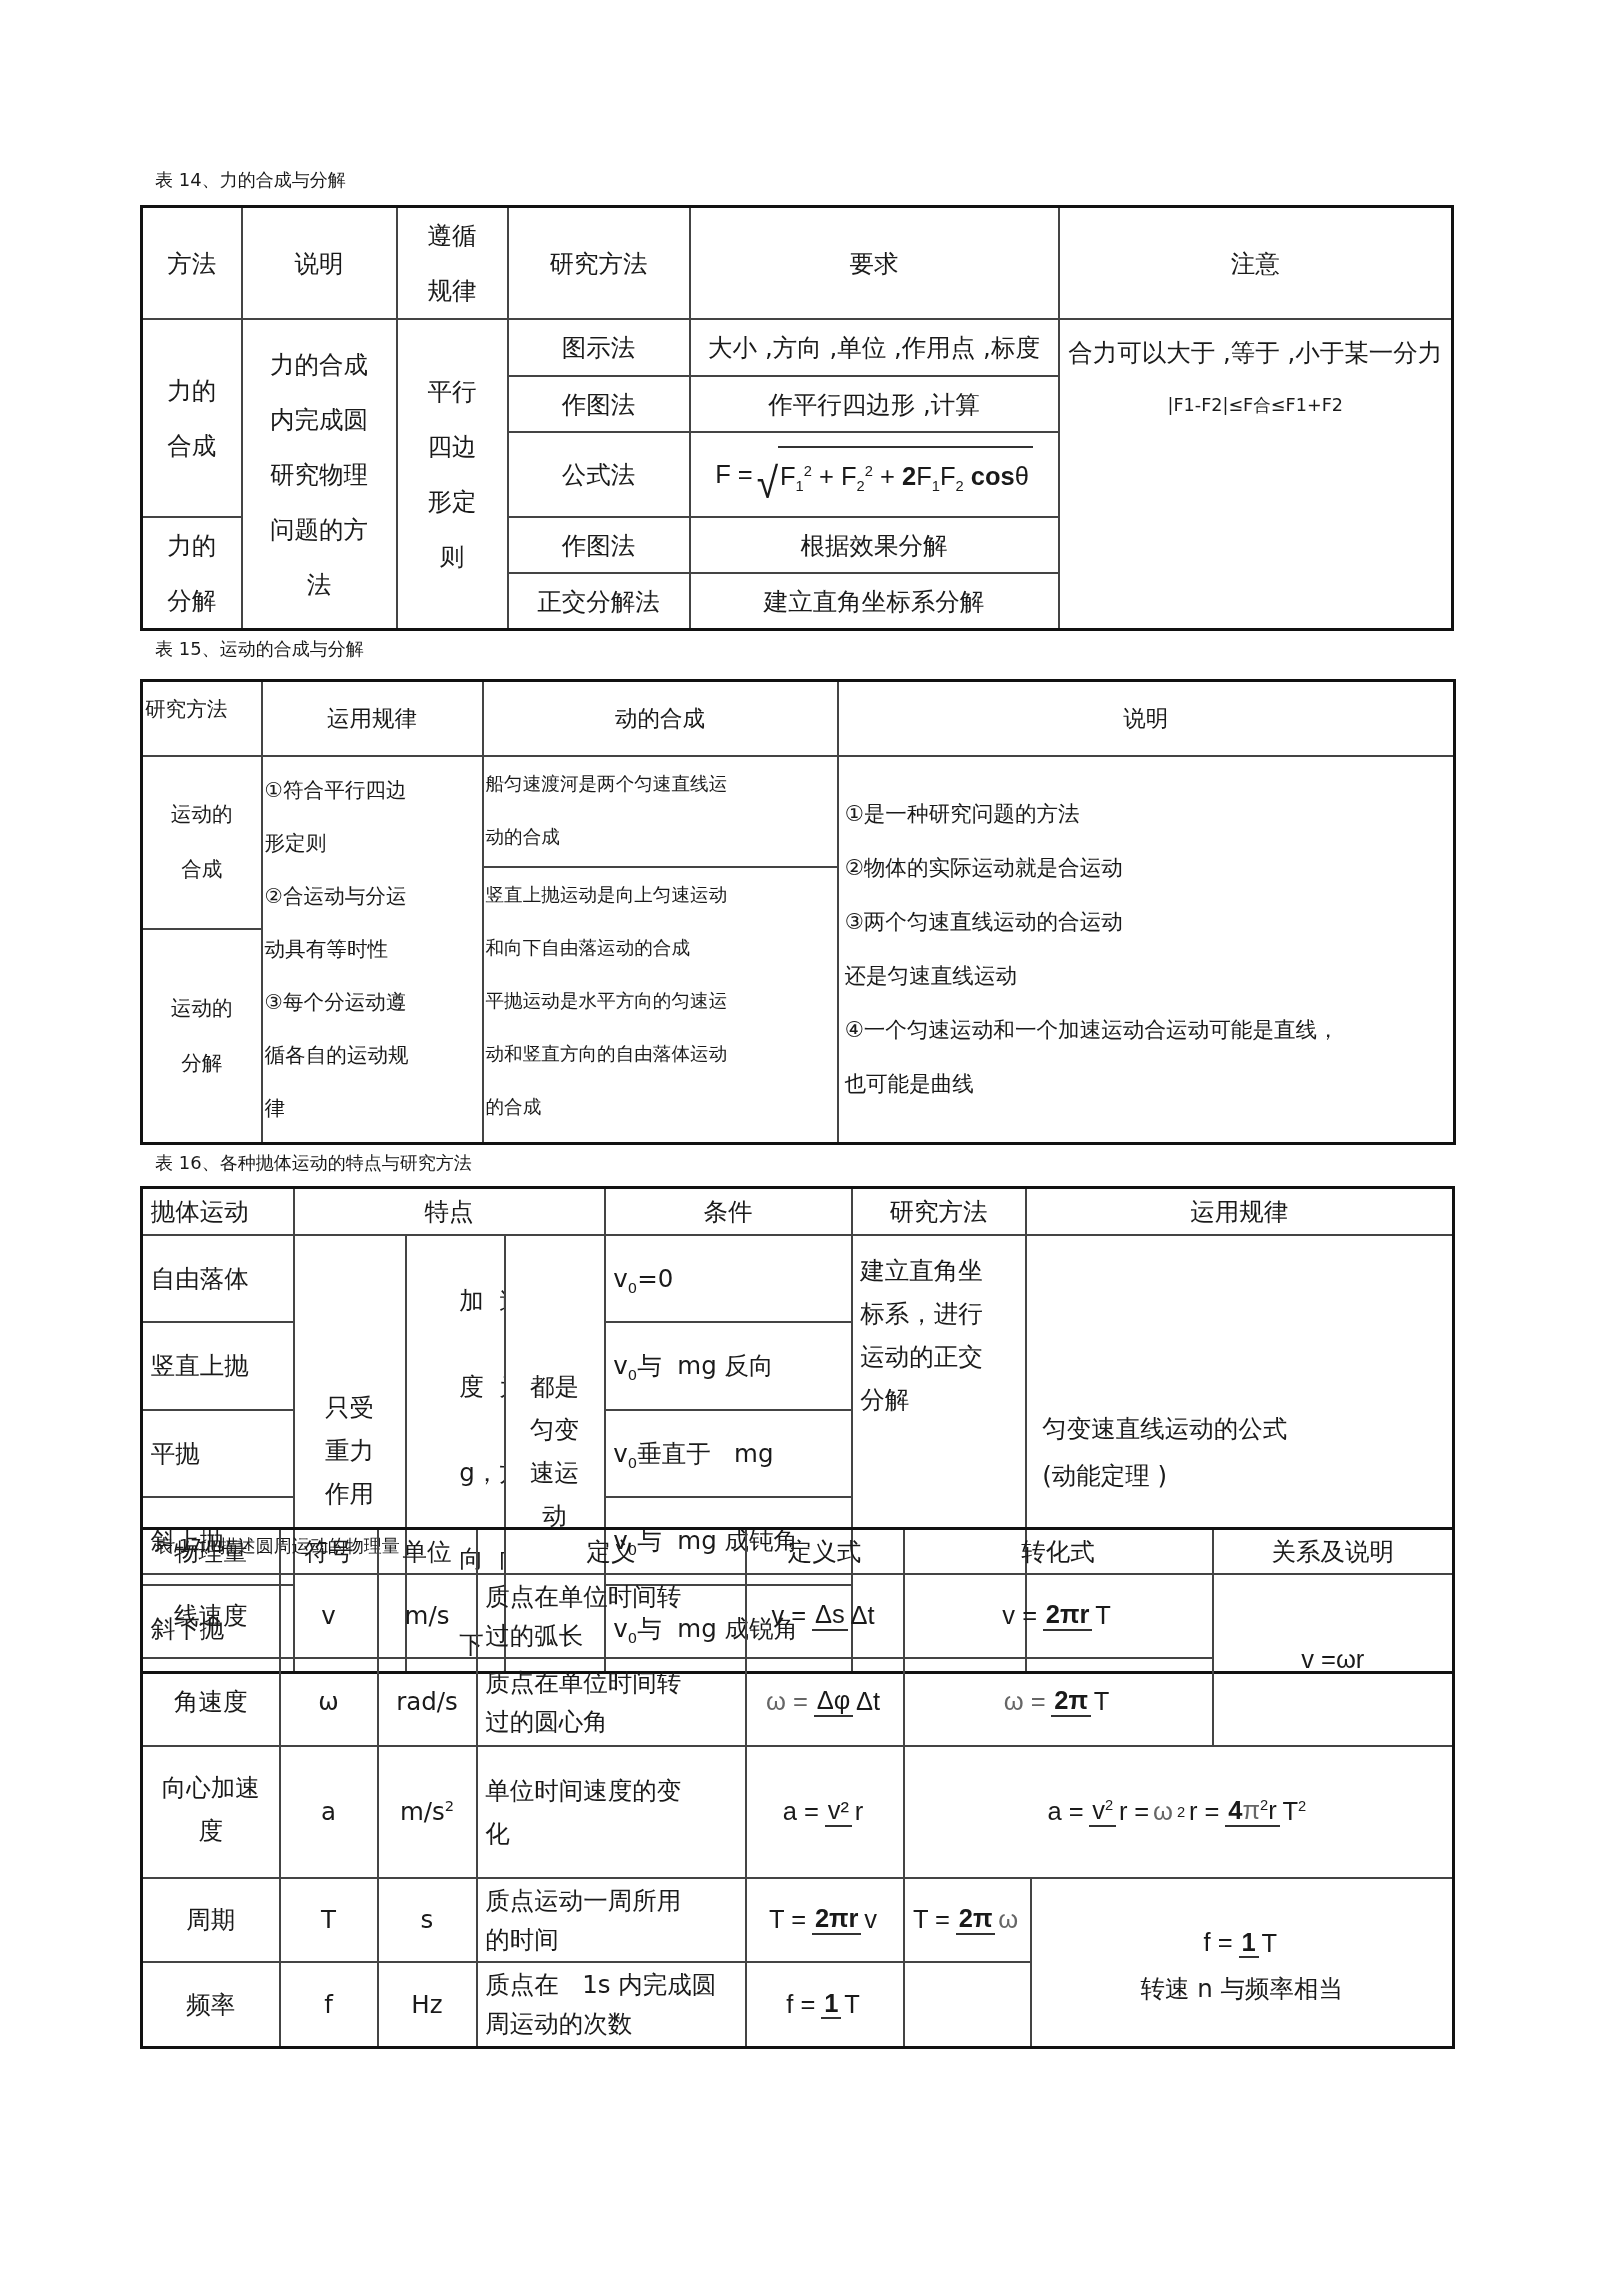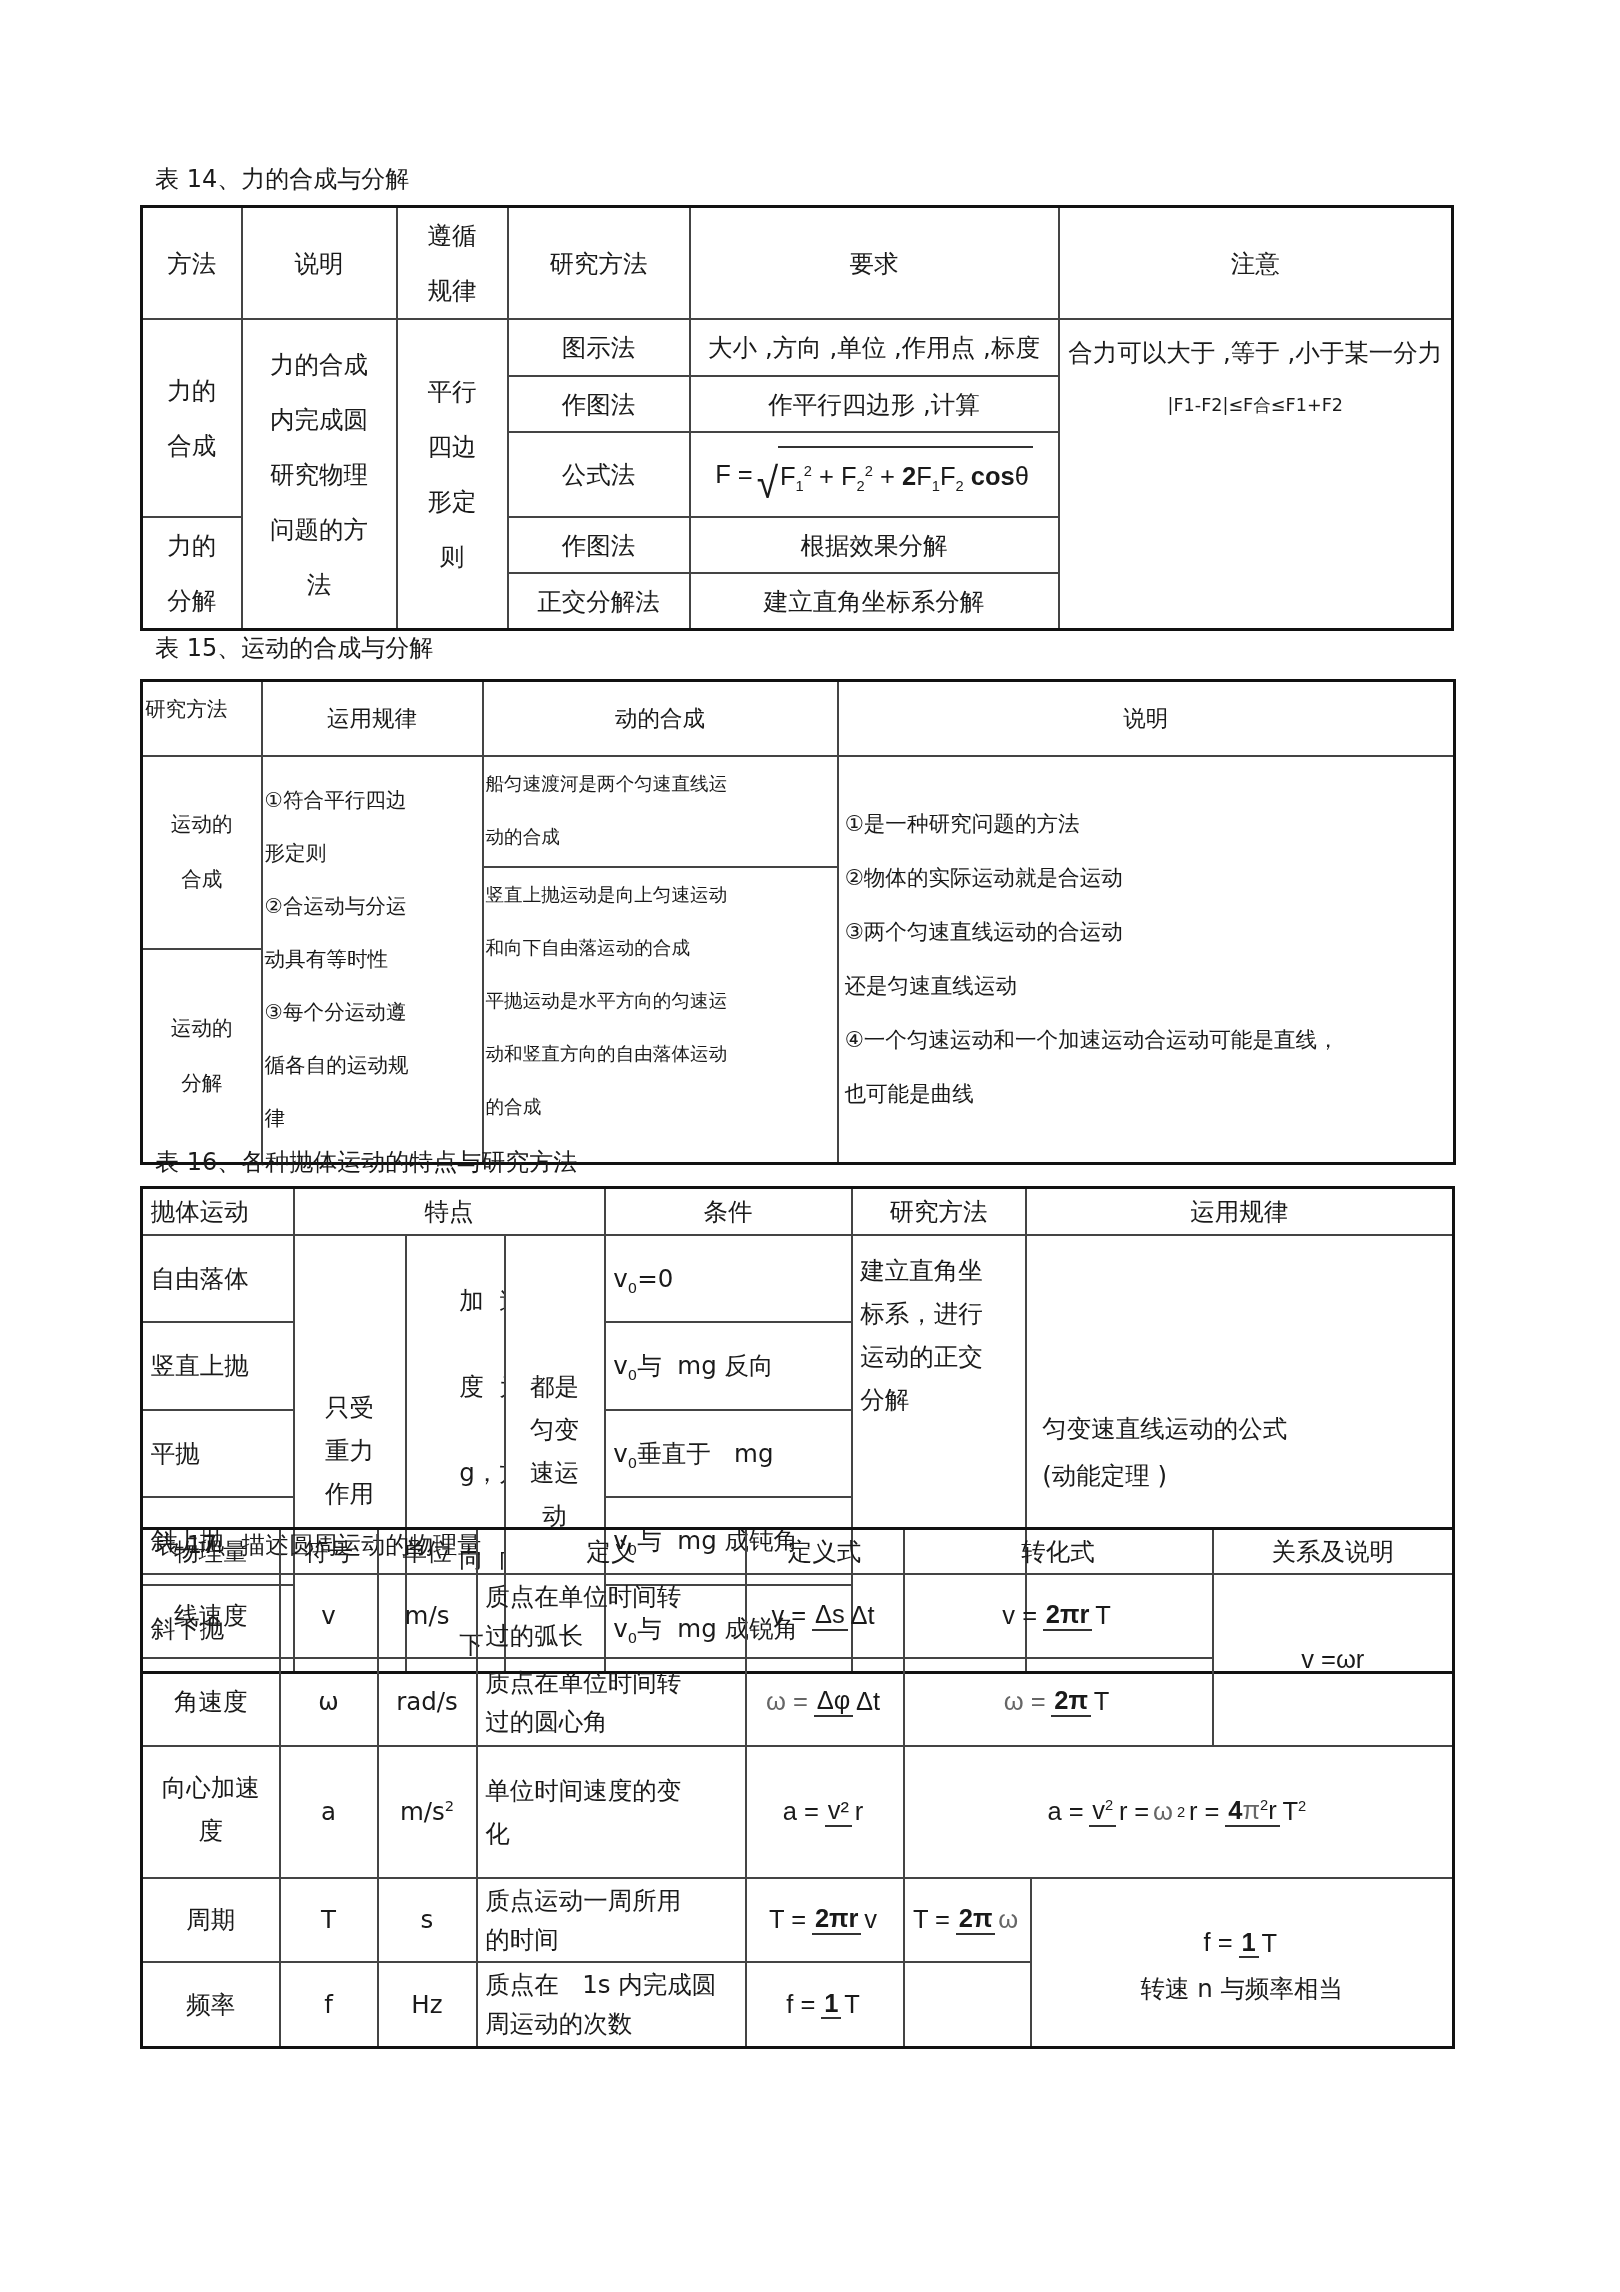--- a/index.html
+++ b/index.html
@@ -1,17 +1,17 @@
 <!DOCTYPE html>
 <html><head>
 <meta charset="utf-8">
 <style>
   html, body { margin: 0; padding: 0; background: #ffffff; }
   body { width: 1620px; height: 2293px; position: relative; font-family: "DejaVu Sans", "Liberation Sans", sans-serif; color: #1a1a1a; overflow: hidden; }
-  .title { position: absolute; left: 155px; font-size: 24px; line-height: 31px; white-space: nowrap; }
+  .title { position: absolute; left: 155px; font-size: 18px; line-height: 31px; white-space: nowrap; }
   table.t { position: absolute; left: 140px; border-collapse: collapse; table-layout: fixed; border: 3.9px solid #111; }
   table.t td { border: 2px solid #444; padding: 0 7.8px; font-size: 24.5px; line-height: 53px; vertical-align: middle; text-align: center; overflow: hidden; }
   table.t td.l { text-align: left; }
   table.t td.sm { font-size: 20.6px; }
   .vstack { display: inline-block; line-height: 55px; }
   .sm { font-size: 20.6px; }
   .frac { display: inline-flex; flex-direction: row; align-items: center; vertical-align: middle; margin-left: 2px; line-height: 1.1; }
   .frac .num { border-bottom: 2px solid #333; padding: 0 2.9px; }
   .frac .den { padding: 0 2.9px; }
   .eq { display: inline-flex; align-items: center; gap: 3.9px; font-family: "Liberation Sans", sans-serif; font-size: 25.5px; white-space: nowrap; }
@@ -103,21 +103,21 @@
   </colgroup>
   <tbody>
       <tr style="height:75px">
     <td class="l sm" style="padding:0 2px; vertical-align:top; line-height:55px">研究方法</td>
     <td style="font-size:22.5px">运用规律</td>
     <td style="font-size:22.5px">动的合成</td>
     <td style="font-size:22.5px">说明</td>
   </tr>
   <tr style="height:111px">
     <td rowspan="2" style="height:170px"><span class="vstack sm"><span>运动的</span><br><span>合成</span></span></td>
-    <td rowspan="3" class="l sm" style="vertical-align:top; line-height:53px; padding:17px 2px">
+    <td rowspan="3" class="l sm" style="vertical-align:top; line-height:53px; padding:7px 2px">
       <div>①符合平行四边</div>
       <div>形定则</div>
       <div>②合运动与分运</div>
       <div>动具有等时性</div>
       <div>③每个分运动遵</div>
       <div>循各自的运动规</div>
       <div>律</div>
     </td>
     <td class="l" style="font-size:18.6px; vertical-align:top; line-height:53px; padding:0 2px">
       <div>船匀速渡河是两个匀速直线运</div>

